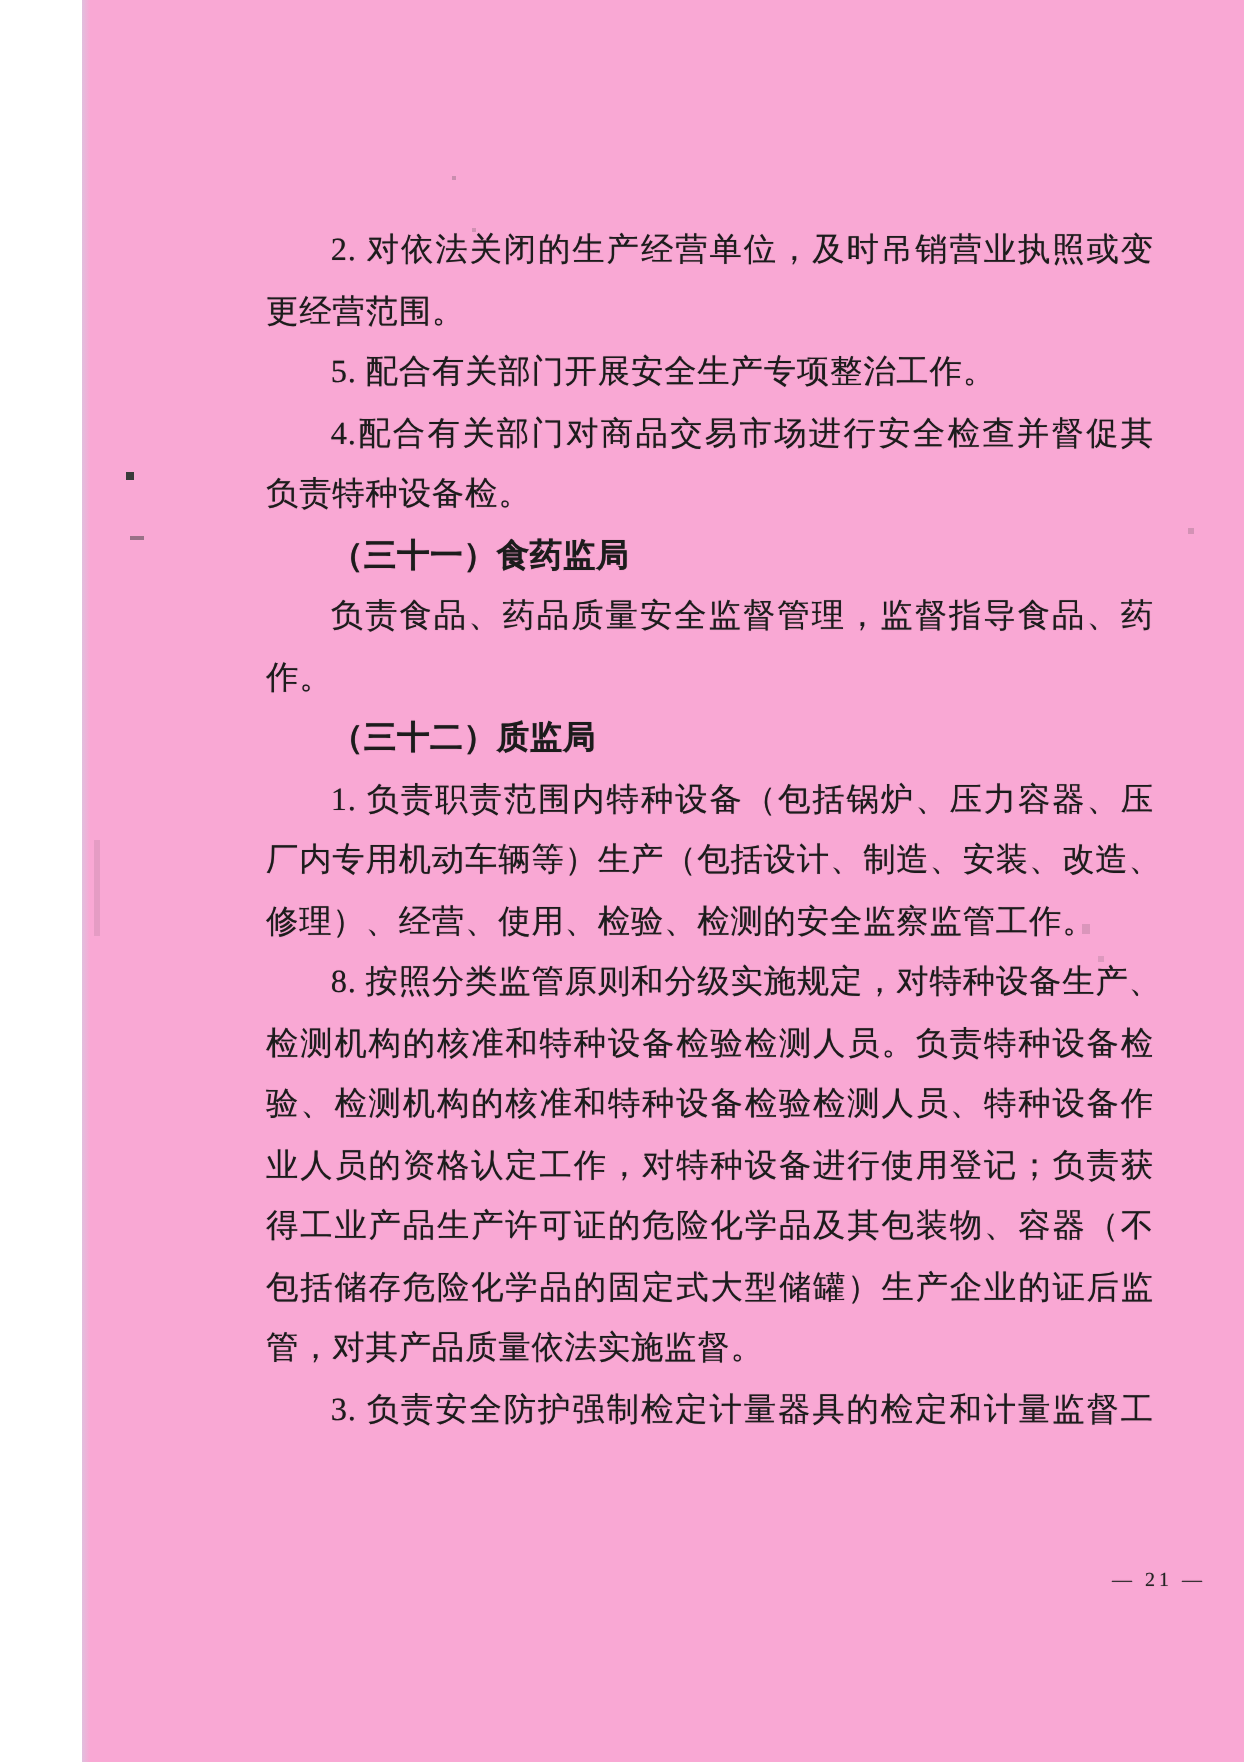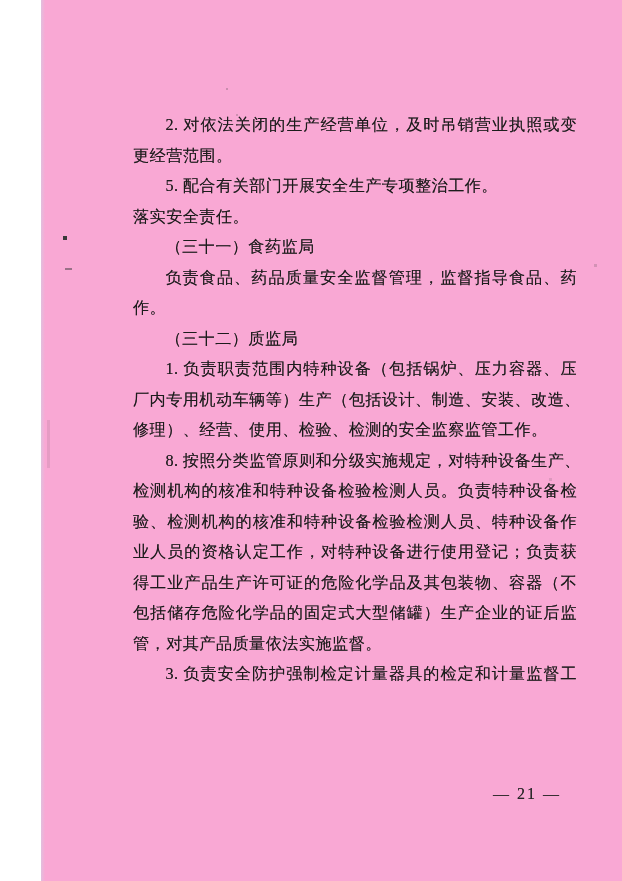--- a/index.html
+++ b/index.html
@@ -44,30 +44,31 @@
     text-align: justify;
     text-align-last: justify;
     letter-spacing: 0.4px;
     text-shadow: 0 0 0.4px rgba(20,20,20,0.55);
   }
   .line.no-just {
     text-align: right;
     text-align-last: left;
   }
   .line.indent { text-indent: 2em; }
-  .line.bold { font-weight: normal; }
+  .line.bold { font-weight: bold; }
   .page-number {
     position: absolute;
     top: 785px;
     left: 452px;
     width: 110px;
     color: #252525;
-    font-size: 16px;
+    font-size: 10px;
     letter-spacing: 2px;
     text-shadow: 0 0 0.4px rgba(20,20,20,0.5);
+    text-align: right;
   }
   
   .speck {
     position: absolute;
     background: #3a3a3a;
   }
   .speck.s1 { left: 22px;  top: 236px; width: 4px; height: 4px; }
   .speck.s2 { left: 24px;  top: 268px; width: 7px; height: 2px; opacity: 0.5; }
   .speck.s3 { left: 185px; top: 88px;  width: 2px; height: 2px; opacity: 0.25; }
   .speck.s4 { left: 195px; top: 114px; width: 2px; height: 2px; opacity: 0.22; }
@@ -88,21 +89,22 @@
   <div class="speck s4"></div>
   <div class="speck s5"></div>
   <div class="speck s6"></div>
   <div class="speck s7"></div>
   <div class="speck s8"></div>
 
   <div class="text-block" id="text-block">
       <div class="line indent">2. 对依法关闭的生产经营单位，及时吊销营业执照或变</div>
       <div class="line no-just">更经营范围。</div>
       <div class="line no-just indent">5. 配合有关部门开展安全生产专项整治工作。</div>
-      <div class="line no-just">落实安全责任。</div>
+      <div class="line indent">4.配合有关部门对商品交易市场进行安全检查并督促其</div>
+      <div class="line no-just">负责特种设备检。</div>
       <div class="line no-just indent bold">（三十一）食药监局</div>
       <div class="line indent">负责食品、药品质量安全监督管理，监督指导食品、药</div>
       <div class="line no-just">作。</div>
       <div class="line no-just indent bold">（三十二）质监局</div>
       <div class="line indent">1. 负责职责范围内特种设备（包括锅炉、压力容器、压</div>
       <div class="line">厂内专用机动车辆等）生产（包括设计、制造、安装、改造、</div>
       <div class="line no-just">修理）、经营、使用、检验、检测的安全监察监管工作。</div>
       <div class="line indent">8. 按照分类监管原则和分级实施规定，对特种设备生产、</div>
       <div class="line">检测机构的核准和特种设备检验检测人员。负责特种设备检</div>
       <div class="line">验、检测机构的核准和特种设备检验检测人员、特种设备作</div>

